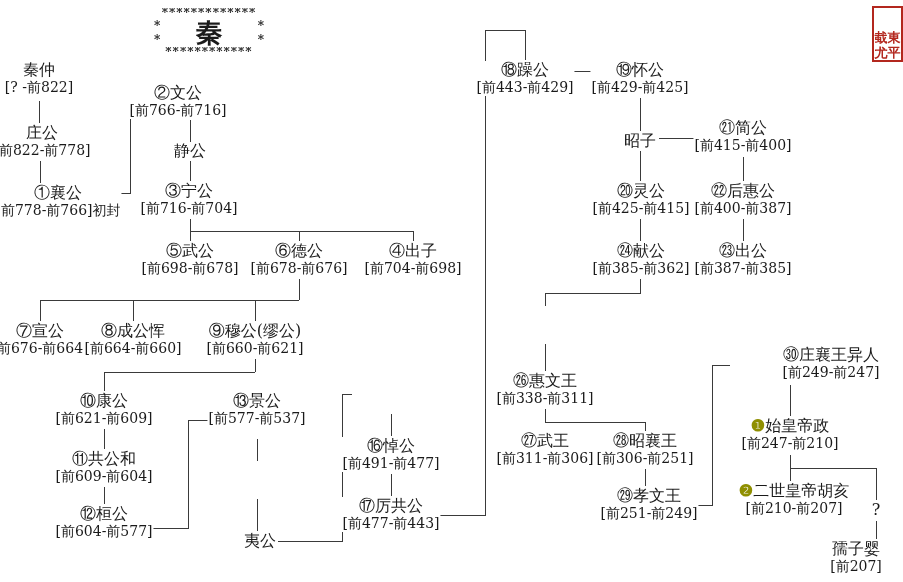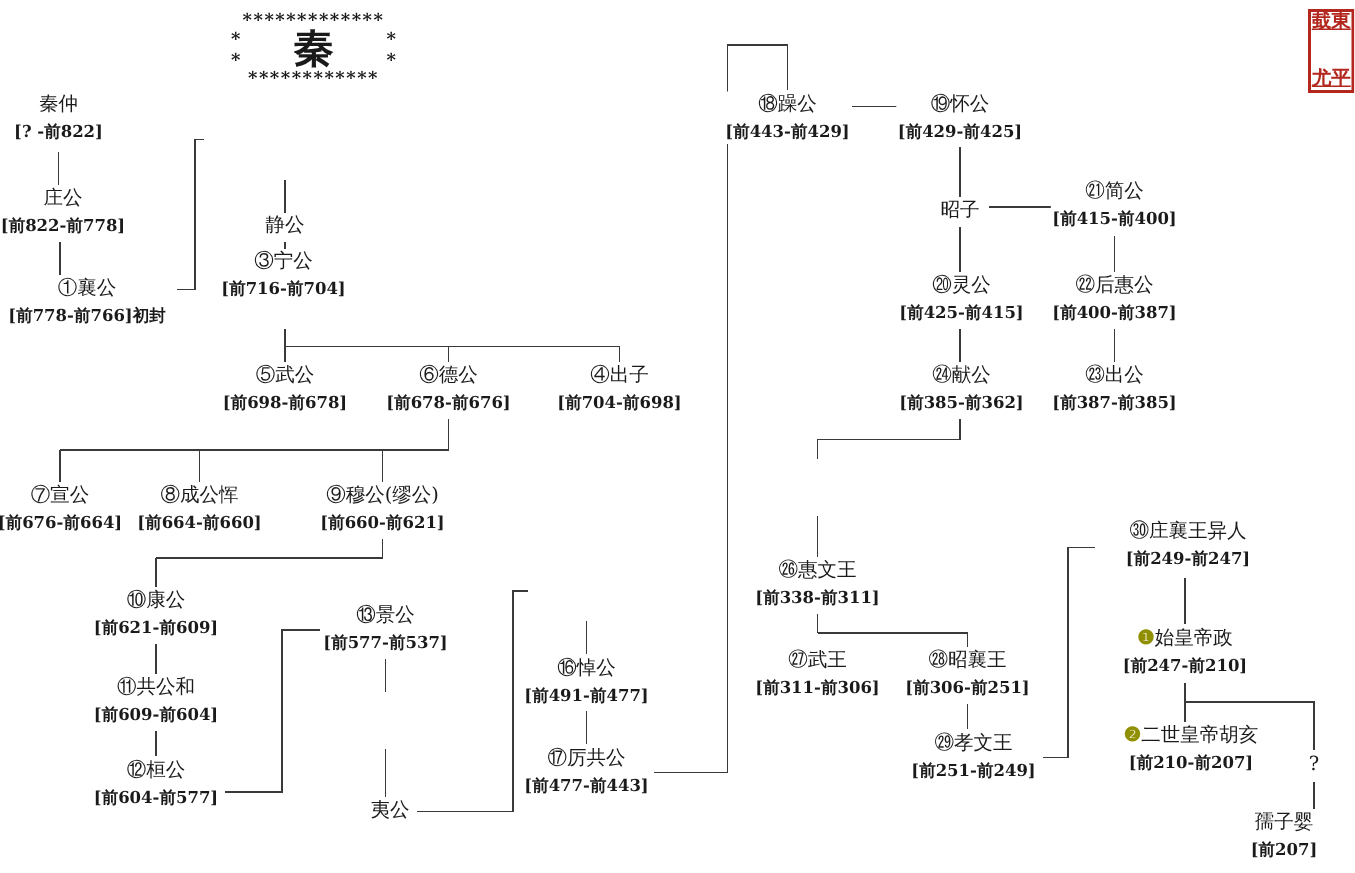--- a/index.html
+++ b/index.html
@@ -7,22 +7,22 @@
     position:relative; width:903px; height:582px; background:#fff;
     font-family:"DejaVu Serif","Liberation Serif",serif;
     color:#1a1a1a; overflow:hidden;
     border-bottom:1px solid #cfcfcf;
   }
   svg.wires { position:absolute; left:0; top:0; }
   .node {
     position:absolute; transform:translateX(-50%);
     text-align:center; background:#fff; padding:0 1px;
   }
-  .node .nm { font-size:13px; line-height:18px; white-space:nowrap; }
-  .node .dt { font-size:11px; line-height:17px; white-space:nowrap;font-weight:bold; }
+  .node .nm { font-size:16px; line-height:18px; white-space:nowrap; }
+  .node .dt { font-size:14px; line-height:17px; white-space:nowrap; }
   .badge { color:#8f8f00; font-weight:bold; }
   .title-box {
     position:absolute; left:150px; top:8px; width:118px;
     text-align:center; background:#fff;
   }
   .title-box .ast {
     font-size:12px; line-height:11px; letter-spacing:1px;
     font-weight:bold; white-space:nowrap; overflow:hidden;
   }
   .title-box .mid {
@@ -30,22 +30,22 @@
     height:28px; padding:0 4px;
   }
   .title-box .side {
     display:flex; flex-direction:column; justify-content:space-between;
     height:24px; font-size:12px; line-height:10px; font-weight:bold;
   }
   .title-box .qin { font-size:27px; font-weight:bold; line-height:28px; }
   .seal {
     position:absolute; left:872px; top:6px; width:27px; height:52px;
     border:2px solid #b3271e; color:#b3271e; background:#fff;
-    display:flex; flex-direction:column; justify-content:space-between;
-    text-align:center; font-weight:bold; font-size:13px; line-height:1.1;text-decoration:underline;
+    display:flex; flex-direction:column; justify-content:flex-end;
+    text-align:center; font-weight:bold; font-size:13px; line-height:1.1;
   }
 </style>
 </head>
 <body>
 
 <div class="stage">
 
   <svg class="wires" width="903" height="582" xmlns="http://www.w3.org/2000/svg" shape-rendering="crispEdges">
     <path fill="none" stroke="#3a3a3a" stroke-width="1" d="
       M39,101 L39,123
@@ -120,24 +120,28 @@
     <div class="dt">[? -前822]</div>
   </div>
   <div class="node" style="left:42px;top:124px">
     <div class="nm">庄公</div>
     <div class="dt">[前822-前778]</div>
   </div>
   <div class="node" style="left:58px;top:184px">
     <div class="nm">①襄公</div>
     <div class="dt">[前778-前766]初封</div>
   </div>
+  <div class="node" style="left:178px;top:84px">
+    <div class="nm">②文公</div>
+    <div class="dt">[前766-前716]</div>
+  </div>
   <div class="node" style="left:190px;top:142px">
     <div class="nm">静公</div>
   </div>
-  <div class="node" style="left:189px;top:166px">
+  <div class="node" style="left:189px;top:182px">
     <div class="nm">③宁公</div>
     <div class="dt">[前716-前704]</div>
   </div>
   <div class="node" style="left:190px;top:242px">
     <div class="nm">⑤武公</div>
     <div class="dt">[前698-前678]</div>
   </div>
   <div class="node" style="left:299px;top:242px">
     <div class="nm">⑥德公</div>
     <div class="dt">[前678-前676]</div>
@@ -163,21 +167,21 @@
     <div class="dt">[前621-前609]</div>
   </div>
   <div class="node" style="left:104px;top:450px">
     <div class="nm">⑪共公和</div>
     <div class="dt">[前609-前604]</div>
   </div>
   <div class="node" style="left:104px;top:505px">
     <div class="nm">⑫桓公</div>
     <div class="dt">[前604-前577]</div>
   </div>
-  <div class="node" style="left:257px;top:402px">
+  <div class="node" style="left:257px;top:392px">
     <div class="nm">⑬景公</div>
     <div class="dt">[前577-前537]</div>
   </div>
   <div class="node" style="left:260px;top:532px">
     <div class="nm">夷公</div>
   </div>
   <div class="node" style="left:391px;top:437px">
     <div class="nm">⑯悼公</div>
     <div class="dt">[前491-前477]</div>
   </div>
@@ -225,21 +229,21 @@
     <div class="dt">[前311-前306]</div>
   </div>
   <div class="node" style="left:645px;top:432px">
     <div class="nm">㉘昭襄王</div>
     <div class="dt">[前306-前251]</div>
   </div>
   <div class="node" style="left:649px;top:487px">
     <div class="nm">㉙孝文王</div>
     <div class="dt">[前251-前249]</div>
   </div>
-  <div class="node" style="left:792px;top:346px">
+  <div class="node" style="left:831px;top:346px">
     <div class="nm">㉚庄襄王异人</div>
     <div class="dt">[前249-前247]</div>
   </div>
   <div class="node" style="left:790px;top:417px">
     <div class="nm"><span class="badge">❶</span><span>始皇帝政</span></div>
     <div class="dt">[前247-前210]</div>
   </div>
   <div class="node" style="left:794px;top:482px">
     <div class="nm"><span class="badge">❷</span><span>二世皇帝胡亥</span></div>
     <div class="dt">[前210-前207]</div>

